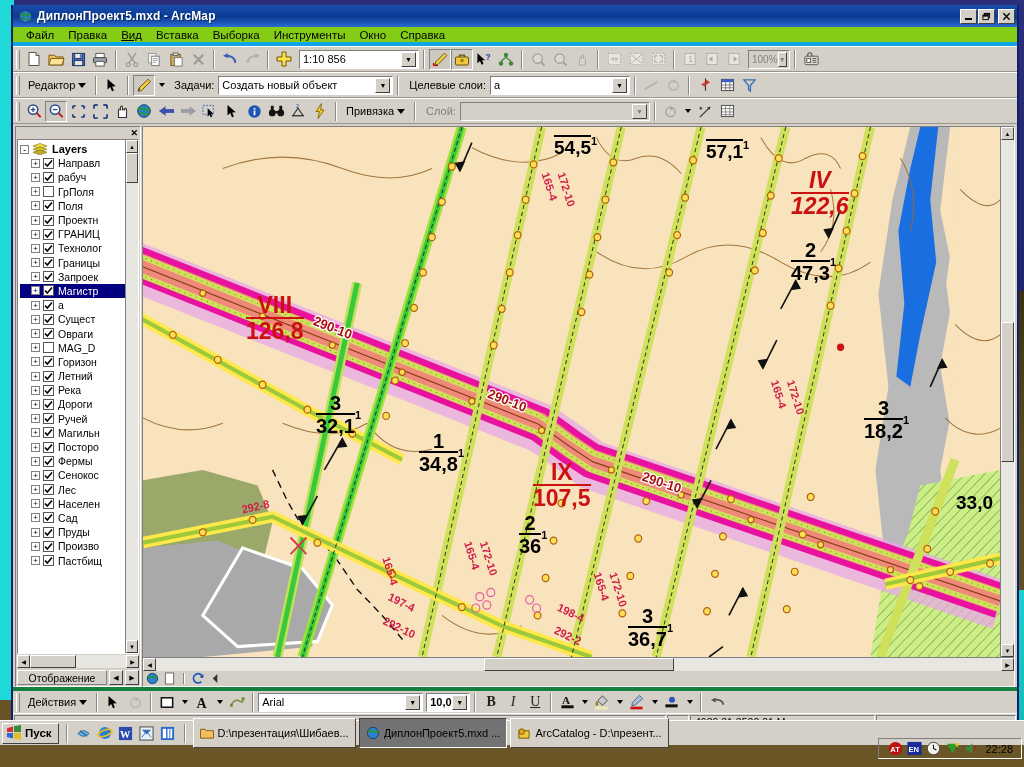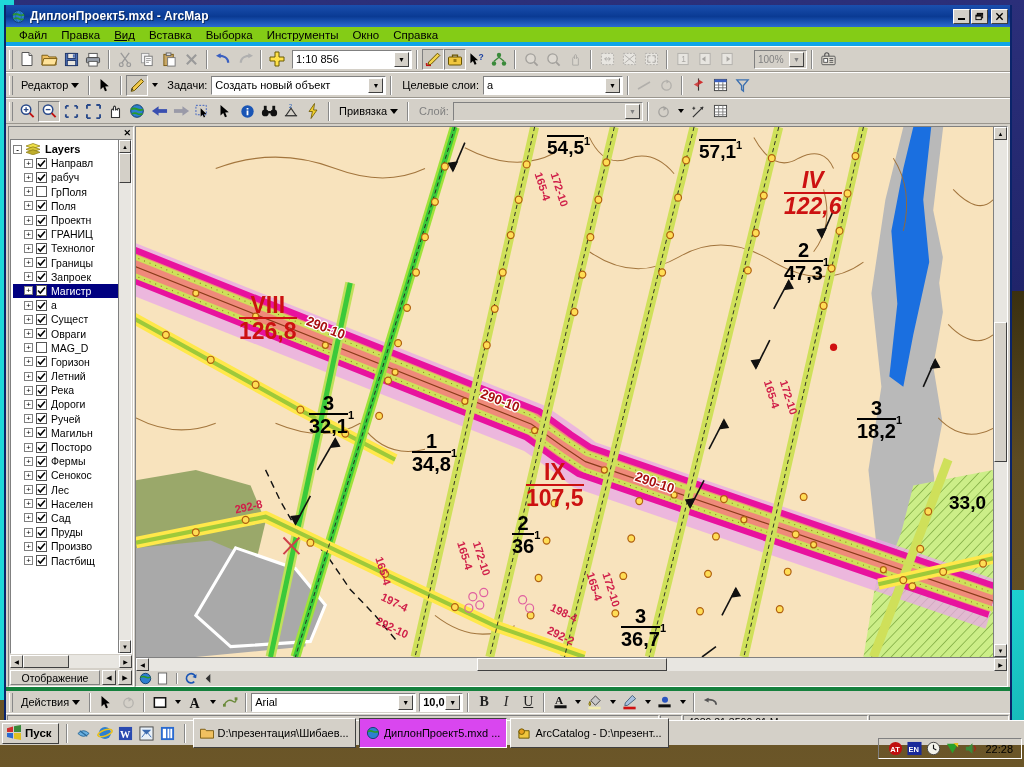--- a/index.html
+++ b/index.html
@@ -21,21 +21,21 @@
     background:#1fd8d8;
   }
   #desktop-right-teal {
     position:absolute; right:0; top:590px; width:60px; height:150px;
     background:linear-gradient(135deg,#1fd8d8 0%, #16b6b6 100%);
     clip-path: polygon(30% 0,100% 0,100% 100%,0 100%);
   }
 
   
   #window {
-    position:absolute; left:4px; top:5px; width:1008px; height:727px;
+    position:absolute; left:11px; top:5px; width:1008px; height:727px;
     background:#d4d0c8;
     border:2px solid #0a246a; border-top:none;
     display:flex; flex-direction:column;
   }
   #titlebar {
     height:22px;
     background:linear-gradient(180deg,#1b4fae 0%,#0b3c96 48%,#0a3a93 52%,#2a6ad0 100%);
     display:flex; align-items:center; padding:0 2px 0 4px;
     color:#fff;
   }
@@ -194,21 +194,21 @@
     height:21px; display:flex;align-items:center;gap:3px;padding:0 6px 0 3px;
     background:#d4d0c8; border:1px solid; border-color:#fff #404040 #404040 #fff;
     font-size:11.5px; font-weight:bold;
   }
   .qlaunch { width:18px;height:18px;display:flex;align-items:center;justify-content:center;}
   .tb-task {
     height:21px; display:flex;align-items:center;gap:4px;padding:14px 6px;
     background:#d4d0c8; border:1px solid; border-color:#fff #404040 #404040 #fff;
     font-size:11px; max-width:200px; overflow:hidden; white-space:nowrap;
   }
-  .tb-task.active { border-color:#404040 #fff #fff #404040; background:#d946ef; }
+  .tb-task.active { border-color:#404040 #fff #fff #404040; background:#737373; }
   #tray {
     margin-left:auto; height:21px; display:flex;align-items:center;gap:3px;padding:0 8px;
     border:1px solid; border-color:#808080 #fff #fff #808080; font-size:11px;margin-top:31px;
   }
   .trayicon { width:16px;height:16px;display:flex;align-items:center;justify-content:center;font-size:10px;}
 
   
   .mlabel { position:absolute; font-family:"Liberation Sans",sans-serif; font-weight:bold; color:#000; white-space:nowrap;}
   .frac { display:inline-flex; flex-direction:column; align-items:center; line-height:1; }
   .frac .num { }
@@ -422,21 +422,21 @@
           <rect x="2" y="1.5" width="11" height="12" fill="#fff" stroke="#888"></rect>
           <path d="M4 7.5 L8 4.5 v6z" fill="#777"></path>
         </svg>
     </div>
     <div class="tbtn" style="opacity:.45;">
       <svg width="15" height="14" viewBox="0 0 16 15">
           <rect x="2" y="1.5" width="11" height="12" fill="#fff" stroke="#888"></rect>
           <path d="M11 7.5 L7 4.5 v6z" fill="#777"></path>
         </svg>
     </div>
-    <div class="combo disabled" style="width:53px;margin-left:16px;">
+    <div class="combo disabled" style="width:42px;margin-left:3px;">
       <span style="font-size:10px;">100%</span>
       <span class="arrow">▼</span>
     </div>
     <div class="sep"></div>
     <div class="tbtn">
       <svg width="17" height="15" viewBox="0 0 18 15">
           <rect x="2" y="4" width="14" height="9" rx="1" fill="#ddd9d0" stroke="#555"></rect>
           <rect x="4" y="6.5" width="4" height="4" fill="#fff" stroke="#555"></rect>
           <path d="M10 6.5h4M10 8.5h4M10 10.5h4" stroke="#555" stroke-width="1"></path>
           <path d="M5 4V2.5a2.2 2.2 0 014.4 0V4" fill="none" stroke="#555" stroke-width="1.2"></path>

